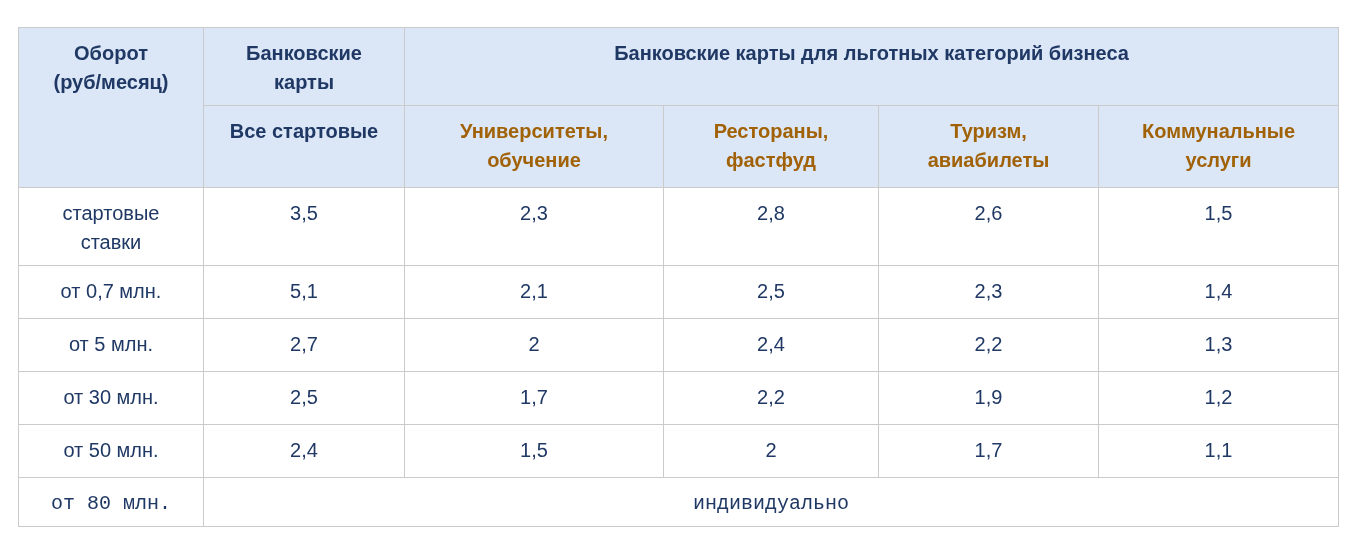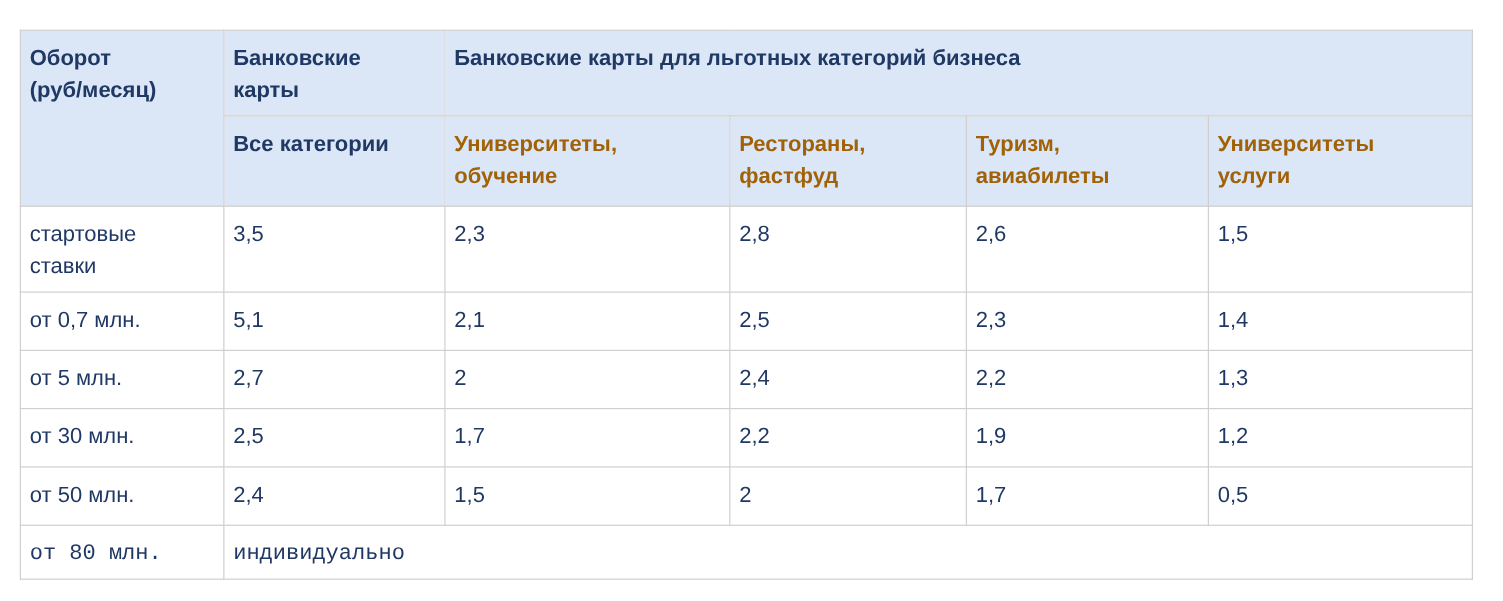--- a/index.html
+++ b/index.html
@@ -16,21 +16,21 @@
   }
   table.tariffs {
     border-collapse: collapse;
     table-layout: fixed;
     width: 1320px;
   }
   table.tariffs th,
   table.tariffs td {
     border: 1px solid #cbcbcb;
     vertical-align: top;
-    text-align: left;
+    text-align: center;
     font-size: 20px;
     line-height: 1.45;
     padding: 11px 8px 8px;
     white-space: pre-line;
     overflow: hidden;
   }
   table.tariffs thead th {
     background: #dbe6f7;
     color: #1f3864;
     font-weight: 700;
@@ -64,28 +64,28 @@
     </colgroup>
     <thead>
       <tr class="hr1">
         <th rowspan="2">Оборот
 (руб/месяц)</th>
         <th>Банковские
 карты</th>
         <th colspan="4">Банковские карты для льготных категорий бизнеса</th>
       </tr>
       <tr class="hr2">
-        <th>Все категории</th>
+        <th>Все стартовые</th>
         <th class="green">Университеты,
 обучение</th>
         <th class="green">Рестораны,
 фастфуд</th>
         <th class="green">Туризм,
 авиабилеты</th>
-        <th class="green">Университеты
+        <th class="green">Коммунальные
 услуги</th>
       </tr>
     </thead>
     <tbody>
       <tr class="r-tall">
         <td>стартовые
 ставки</td>
         <td>3,5</td>
         <td>2,3</td>
         <td>2,8</td>
@@ -115,21 +115,21 @@
         <td>2,2</td>
         <td>1,9</td>
         <td>1,2</td>
       </tr>
       <tr class="r">
         <td>от 50 млн.</td>
         <td>2,4</td>
         <td>1,5</td>
         <td>2</td>
         <td>1,7</td>
-        <td>0,5</td>
+        <td>1,1</td>
       </tr>
       <tr class="r-last">
         <td>от 80 млн.</td>
         <td colspan="5">индивидуально</td>
       </tr>
     </tbody>
   </table>
 </div>
 
 </body></html>

